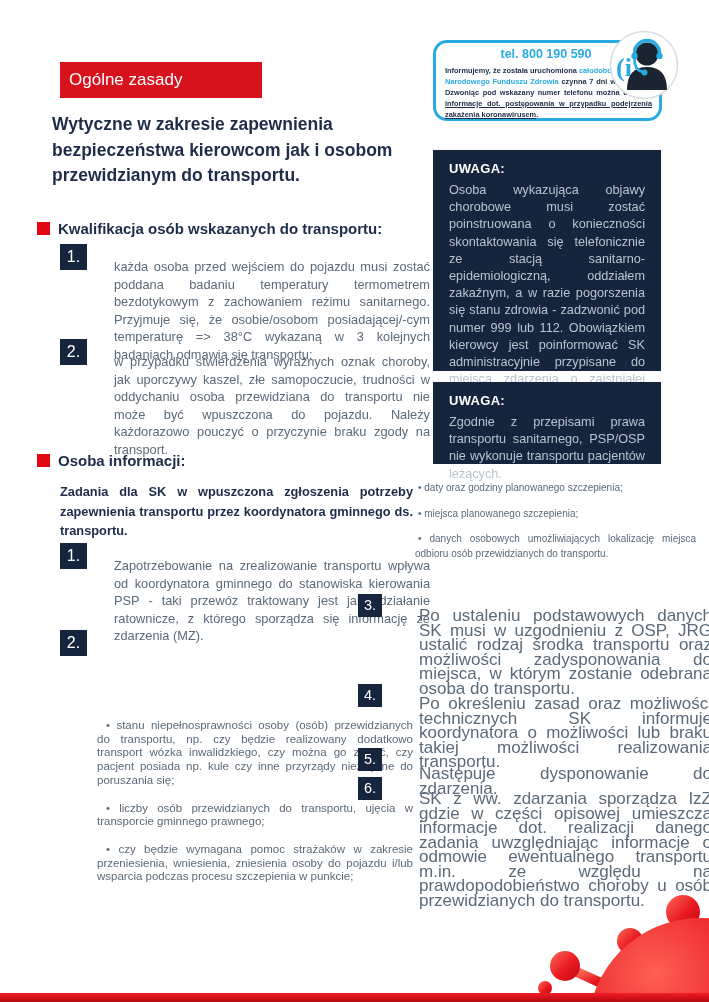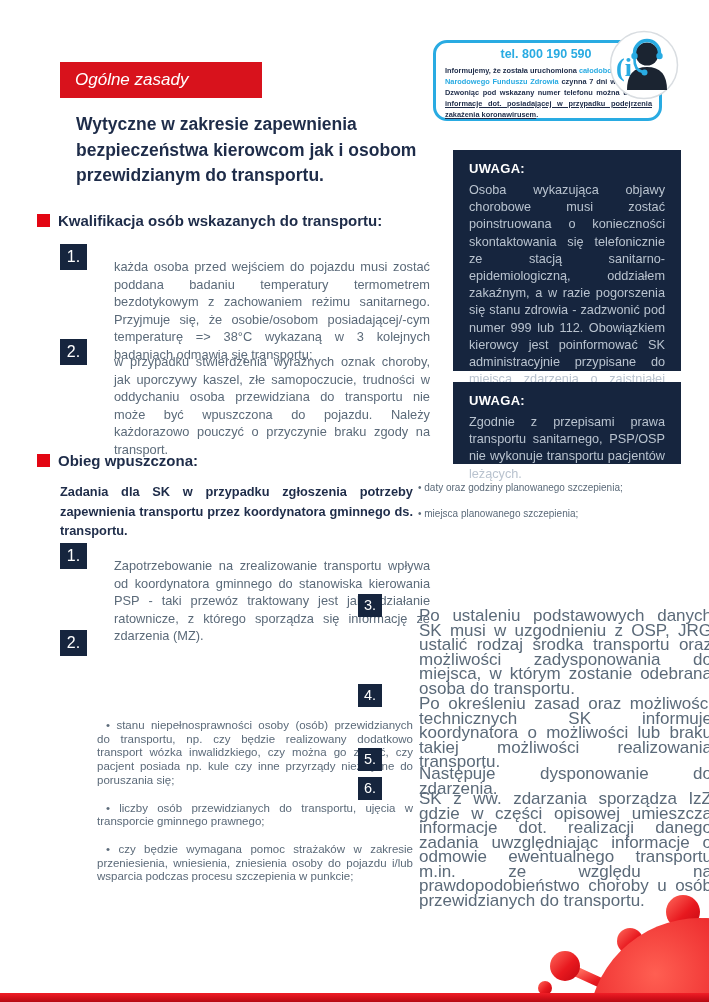--- a/index.html
+++ b/index.html
@@ -5,24 +5,24 @@
   html,body { margin:0; padding:0; background:#ffffff; }
   .page {
     position:relative; width:709px; height:1002px; background:#fff;
     overflow:hidden; font-family:"Liberation Sans", sans-serif;
     -webkit-font-smoothing:antialiased;
   }
   
   .badge {
     position:absolute; left:60px; top:62px; width:202px; height:36px;
     background:#d8121c; color:#fff; font-size:17px; line-height:36px;
-    padding-left:15px; box-sizing:border-box;font-style:italic;
+    padding-left:9px; box-sizing:border-box;
   }
   .title {
-    position:absolute; left:76px; top:112px; width:348px; margin:0;
+    position:absolute; left:52px; top:112px; width:348px; margin:0;
     font-size:17.5px; line-height:25.5px; font-weight:bold; color:#1e2c49;
   }
   
   .hotline {
     position:absolute; left:433px; top:40px; width:229px; height:81px;
     border:3px solid #29abe2; border-radius:14px; box-sizing:border-box; background:#fff;
   }
   .hotline-tel {
     position:absolute; left:40px; top:4px; width:140px; text-align:center;
     color:#29abe2; font-weight:bold; font-size:12.5px;
@@ -31,35 +31,35 @@
     position:absolute; left:9px; right:7px; top:23px; margin:0;
     font-size:7.4px; line-height:10.9px; color:#1e2c49; font-weight:bold;
     text-align:justify;
   }
   .hotline-text .blue { color:#29abe2; }
   .hotline-text .u { text-decoration:underline; }
   .hotline-icon { position:absolute; left:609px; top:30px; width:70px; height:70px; }
   
   .uwaga {
     position:absolute; left:433px; width:228px; background:#16253e;
-    box-sizing:border-box; padding:11px 16px 10px 16px;margin-left:20px;
+    box-sizing:border-box; padding:11px 16px 10px 16px;
   }
   .uwaga1 { top:150px; height:221px; }
   .uwaga2 { top:382px; height:82px; }
   .uwaga-title { font-weight:bold; font-size:13px; color:#ffffff; letter-spacing:.3px; margin-bottom:6px; }
   .uwaga-body { font-size:12.7px; line-height:17.2px; color:#b9c3cf; text-align:justify; }
   
   .sec-heading {
     position:absolute; left:37px; font-size:15px; font-weight:bold; color:#1e2c49;
   }
   .sec-heading .sq {
     display:inline-block; width:13px; height:13px; background:#e30613;
     margin-right:8px; vertical-align:-1px;
   }
-  .h1pos { top:212px; }
+  .h1pos { top:220px; }
   .h2pos { top:452px; }
   
   .num {
     position:absolute; background:#16253e; color:#fff; text-align:center;
     font-weight:400;
   }
   .num-l { left:60px; width:27px; height:26px; line-height:26px; font-size:16px; }
   .num-r { left:358px; width:24px; height:23px; line-height:23px; font-size:14.5px; }
   .itext { position:absolute; margin:17px; text-align:justify; color:#5b6a79; }
   .l-col { left:97px; width:316px; font-size:12.8px; line-height:17.6px; }
@@ -86,21 +86,21 @@
 
 <div class="page">
 
   <div class="badge">
     <span>Ogólne zasady</span>
   </div>
   <h1 class="title">Wytyczne w zakresie zapewnienia bezpieczeństwa kierowcom jak i osobom przewidzianym do transportu.</h1>
 
   <div class="hotline">
     <div class="hotline-tel">tel. 800 190 590</div>
-    <p class="hotline-text"><span>Informujemy, że została uruchomiona </span><span class="blue">całodobowa infolinia Narodowego Funduszu Zdrowia</span><span> czynna 7 dni w tygodniu. Dzwoniąc pod wskazany numer telefonu można uzyskać </span><span class="u">informacje dot. posiadającej w przypadku podejrzenia zakażenia koronawirusem</span><span>.</span></p>
+    <p class="hotline-text"><span>Informujemy, że została uruchomiona </span><span class="blue">całodobowa infolinia Narodowego Funduszu Zdrowia</span><span> czynna 7 dni w tygodniu. Dzwoniąc pod wskazany numer telefonu można uzyskać </span><span class="u">informacje dot. postępowania w przypadku podejrzenia zakażenia koronawirusem</span><span>.</span></p>
   </div>
   <div class="hotline-icon">
     <svg width="70" height="70" viewBox="0 0 70 70">
       <circle cx="35" cy="35" r="33.5" fill="#ffffff" stroke="#d9dde1" stroke-width="1.5"></circle>
       <text x="7" y="46" font-family="Liberation Serif, serif" font-size="26" font-weight="bold" fill="#29abe2">(i</text>
       <circle cx="38" cy="24" r="11.5" fill="#1b2431"></circle>
       <path d="M18,60 Q18,37 38,37 Q58,37 58,60 Z" fill="#1b2431"></path>
       <path d="M25.5,23 A12.5,12.5 0 0 1 50.5,23" fill="none" stroke="#29abe2" stroke-width="3.5" stroke-linecap="round"></path>
       <circle cx="25.5" cy="26" r="3.2" fill="#29abe2"></circle>
       <circle cx="50.5" cy="26" r="3.2" fill="#29abe2"></circle>
@@ -122,38 +122,39 @@
     <span class="sq"></span><span>Kwalifikacja osób wskazanych do transportu:</span>
   </div>
 
   <div class="num num-l" style="top:244px">1.</div>
   <p class="itext l-col" style="top:241px">każda osoba przed wejściem do pojazdu musi zostać poddana badaniu temperatury termometrem bezdotykowym z zachowaniem reżimu sanitarnego. Przyjmuje się, że osobie/osobom posiadającej/-cym temperaturę =&gt; 38°C wykazaną w 3 kolejnych badaniach odmawia się transportu;</p>
 
   <div class="num num-l" style="top:339px">2.</div>
   <p class="itext l-col" style="top:336px">w przypadku stwierdzenia wyraźnych oznak choroby, jak uporczywy kaszel, złe samopoczucie, trudności w oddychaniu osoba przewidziana do transportu nie może być wpuszczona do pojazdu. Należy każdorazowo pouczyć o przyczynie braku zgody na transport.</p>
 
   <div class="sec-heading h2pos">
-    <span class="sq"></span><span>Obieg wpuszczona:</span>
+    <span class="sq"></span><span>Osoba informacji:</span>
   </div>
-  <p class="intro">Zadania dla SK w przypadku zgłoszenia potrzeby zapewnienia transportu przez koordynatora gminnego ds. transportu.</p>
+  <p class="intro">Zadania dla SK w wpuszczona zgłoszenia potrzeby zapewnienia transportu przez koordynatora gminnego ds. transportu.</p>
 
   <div class="num num-l" style="top:543px">1.</div>
   <p class="itext l-col" style="top:540px">Zapotrzebowanie na zrealizowanie transportu wpływa od koordynatora gminnego do stanowiska kierowania PSP - taki przewóz traktowany jest jako działanie ratownicze, z którego sporządza się informację ze zdarzenia (MZ).</p>
 
   <div class="num num-l" style="top:630px">2.</div>
 
   <div class="bullets-l">
     <p class="bullet">stanu niepełnosprawności osoby (osób) przewidzianych do transportu, np. czy będzie realizowany dodatkowo transport wózka inwalidzkiego, czy można go złożyć, czy pacjent posiada np. kule czy inne przyrządy niezbędne do poruszania się;</p>
     <p class="bullet">liczby osób przewidzianych do transportu, ujęcia w transporcie gminnego prawnego;</p>
     <p class="bullet">czy będzie wymagana pomoc strażaków w zakresie przeniesienia, wniesienia, zniesienia osoby do pojazdu i/lub wsparcia podczas procesu szczepienia w punkcie;</p>
   </div>
 
   <div class="bullets-r">
     <p class="bullet">daty oraz godziny planowanego szczepienia;</p>
     <p class="bullet">miejsca planowanego szczepienia;</p>
+    <p class="bullet">danych osobowych umożliwiających lokalizację miejsca odbioru osób przewidzianych do transportu.</p>
   </div>
 
   <div class="num num-r" style="top:594px">3.</div>
   <p class="itext r-col" style="top:592px">Po ustaleniu podstawowych danych SK musi w uzgodnieniu z OSP, JRG ustalić rodzaj środka transportu oraz możliwości zadysponowania do miejsca, w którym zostanie odebrana osoba do transportu.</p>
 
   <div class="num num-r" style="top:684px">4.</div>
   <p class="itext r-col" style="top:680px">Po określeniu zasad oraz możliwości technicznych SK informuje koordynatora o możliwości lub braku takiej możliwości realizowania transportu.</p>
 
   <div class="num num-r" style="top:748px">5.</div>
   <p class="itext r-col" style="top:750px">Następuje dysponowanie do zdarzenia.</p>

